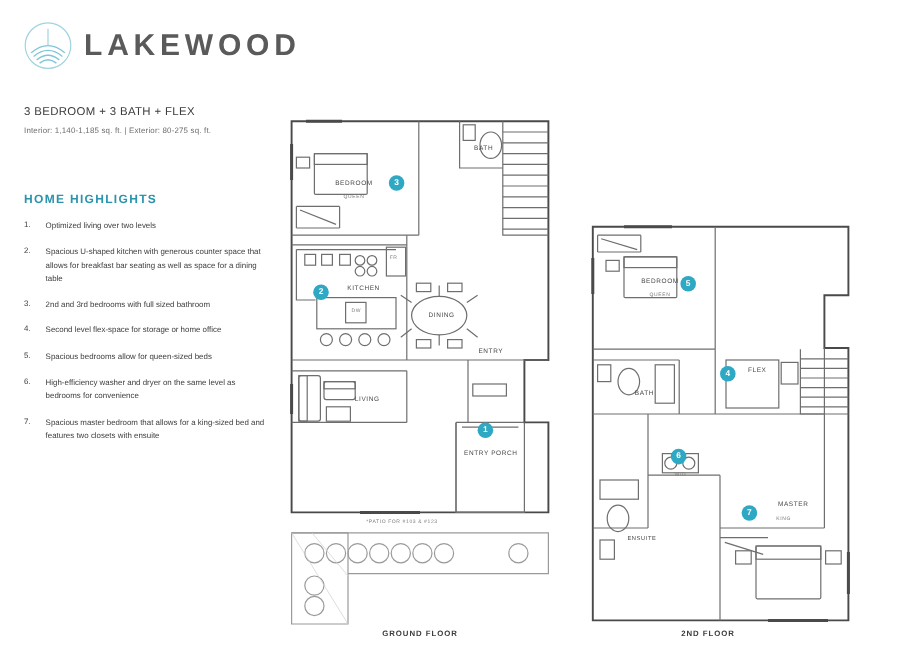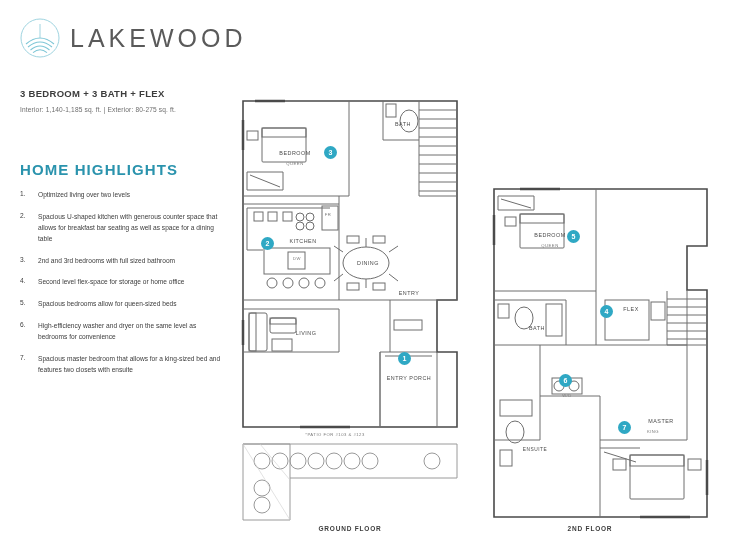--- a/index.html
+++ b/index.html
@@ -12,38 +12,38 @@
     position:relative;
     overflow:hidden;
   }
   
   .logo-wrap {
     position:absolute; left:20px; top:18px;
     display:flex; align-items:center; gap:10px;
   }
   .logo-mark { width:40px; height:40px; position:relative; }
   .logo-text {
-    font-size:25px; letter-spacing:4px; color:#5a5a5a; font-weight:400;
+    font-size:25px; letter-spacing:4px; color:#5a5a5a; font-weight:700;
   }
   
   .left-col { position:absolute; left:20px; top:88px; width:205px; }
   .plan-title {
     font-size:21px; color:#2a93ad; font-weight:400; margin:0 0 6px 0;
     letter-spacing:0.2px;
   }
   .plan-sub {
-    font-size:9.5px; font-weight:bold; color:#3c3c3c; letter-spacing:0.3px;
+    font-size:9.5px; font-weight:normal; color:#3c3c3c; letter-spacing:0.3px;
     margin-bottom:7px;
   }
   .plan-area {
     font-size:6.6px; color:#6d6d6d; letter-spacing:0.15px; margin-bottom:2px;
   }
   .highlights-title {
     margin-top:48px;
-    font-size:15px; font-weight:bold; color:#2a93ad; letter-spacing:1.1px;
+    font-size:10px; font-weight:bold; color:#2a93ad; letter-spacing:1.1px;
   }
   .hl-list { margin-top:12px; }
   .hl-item { display:flex; margin-bottom:11px; }
   .hl-num { width:18px; flex:0 0 18px; font-size:6.6px; color:#3c3c3c; }
   .hl-text { font-size:6.6px; line-height:1.65; color:#3c3c3c; }
 
   
   .plans { position:absolute; left:0; top:0; width:749px; height:560px; pointer-events:none; }
   .plan-caption {
     position:absolute; font-size:6.5px; font-weight:bold; letter-spacing:0.8px;

